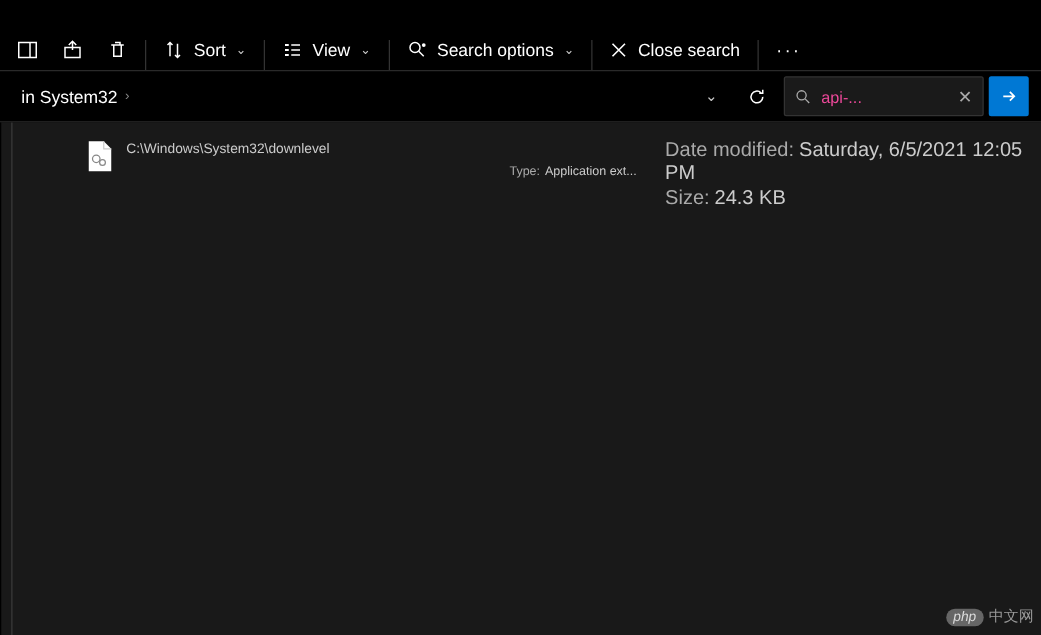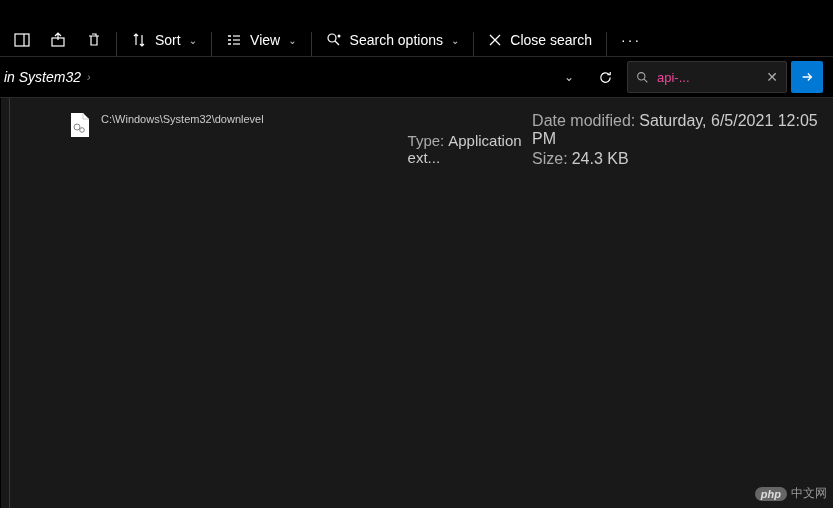--- a/index.html
+++ b/index.html
@@ -7,47 +7,47 @@
   
   
   .toolbar { height: 56px; display: flex; align-items: flex-end; padding: 0 4px; background: #000; }
   .tool-btn { display: flex; align-items: center; gap: 8px; padding: 8px 10px; color: #fff; font-size: 14px; cursor: pointer; }
   .tool-btn.icon-only { padding: 8px 10px; }
   .tool-sep { width: 1px; height: 24px; background: #333; margin: 0 4px; }
   .chev-down { font-size: 10px; color: #ccc; }
   
   
   .nav-row { height: 42px; display: flex; align-items: center; border-top: 1px solid #2a2a2a; border-bottom: 1px solid #2a2a2a; background: #000; }
-  .breadcrumb { flex: 1; display: flex; align-items: center; padding: 0 4px; font-size: 14px; color: #fff; height: 100%; font-style: italic; }
+  .breadcrumb { flex: 1; display: flex; align-items: center; padding: 0 17px; font-size: 14px; color: #fff; height: 100%; }
   .breadcrumb .chev { color: #888; margin-left: 6px; font-size: 11px; }
   .nav-icon-btn { width: 36px; height: 100%; display: flex; align-items: center; justify-content: center; color: #fff; }
   .search-box { width: 160px; height: 32px; margin: 0 4px; background: #1a1a1a; border: 1px solid #333; display: flex; align-items: center; border-radius: 2px; }
   .search-box .icon { padding: 0 8px; color: #aaa; font-size: 13px; }
   .search-box .text { flex: 1; color: #ec4899; font-size: 13px; overflow: hidden; white-space: nowrap; text-overflow: ellipsis; }
   .search-box .clear { padding: 0 8px; color: #aaa; font-size: 14px; cursor: pointer; }
   .search-go { width: 32px; height: 32px; background: #0078d4; display: flex; align-items: center; justify-content: center; margin-right: 10px; border-radius: 2px; color: #fff; }
   
   
   .content { position: absolute; left: 0; right: 0; top: 98px; bottom: 0; background: #191919; border-left: 1px solid #000; }
   .content-border { position: absolute; left: 8px; top: 0; right: 0; bottom: 0; border-left: 1px solid #3a3a3a; }
   
   .file-row { display: flex; padding: 14px 0 0 68px; font-size: 13px; color: #fff; }
   .file-icon { width: 22px; height: 26px; margin-right: 10px; flex-shrink: 0; }
   .file-main { width: 320px; }
   .file-name { color: #ffffff; padding: 1px 4px; border: 1px solid #cccc33; background: #3a3a1a; display: inline-block; margin-bottom: 3px; }
   .file-path { color: #ccc; font-size: 11px; margin-top: 1px; }
-  .file-type { width: 130px; color: #ccc; font-size: 15px; padding-top: 20px; }
+  .file-type { width: 130px; color: #ccc; font-size: 10px; padding-top: 20px; }
   .file-type .lbl { color: #aaa; margin-right: 4px; }
   .file-meta { color: #ccc; font-size: 16px; }
   .file-meta .row { margin-bottom: 2px; }
   .file-meta .lbl { color: #aaa; margin-right: 4px; }
   
   
   .watermark { position: absolute; right: 6px; bottom: 6px; font-size: 12px; color: #999; display: flex; align-items: center; gap: 4px; }
-  .watermark .php { background: #666; color: #ddd; border-radius: 10px; padding: 1px 6px; font-size: 11px; font-weight: bold; font-style: italic; text-align: right; }
+  .watermark .php { background: #666; color: #ddd; border-radius: 10px; padding: 1px 6px; font-size: 11px; font-weight: normal; font-style: italic; text-align: right; }
   
   svg { display: block; }
 </style>
 </head>
 <body>
 
 <div class="toolbar">
   <div class="tool-btn icon-only">
     <svg width="16" height="16" viewBox="0 0 16 16">
         <rect x="1" y="2" width="14" height="12" fill="none" stroke="#fff" stroke-width="1.2"></rect>

